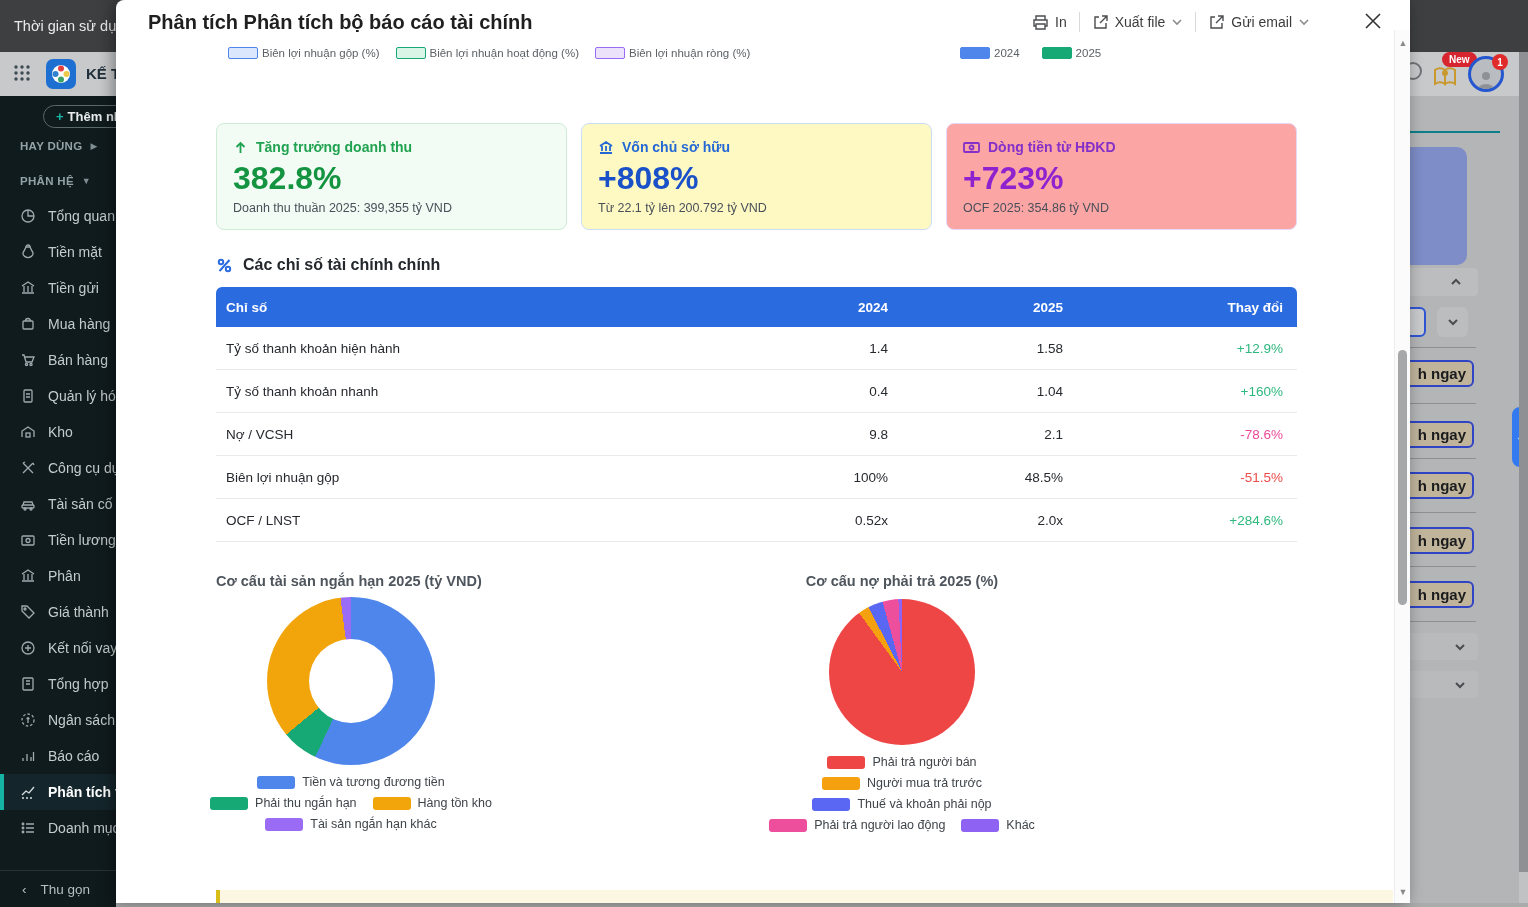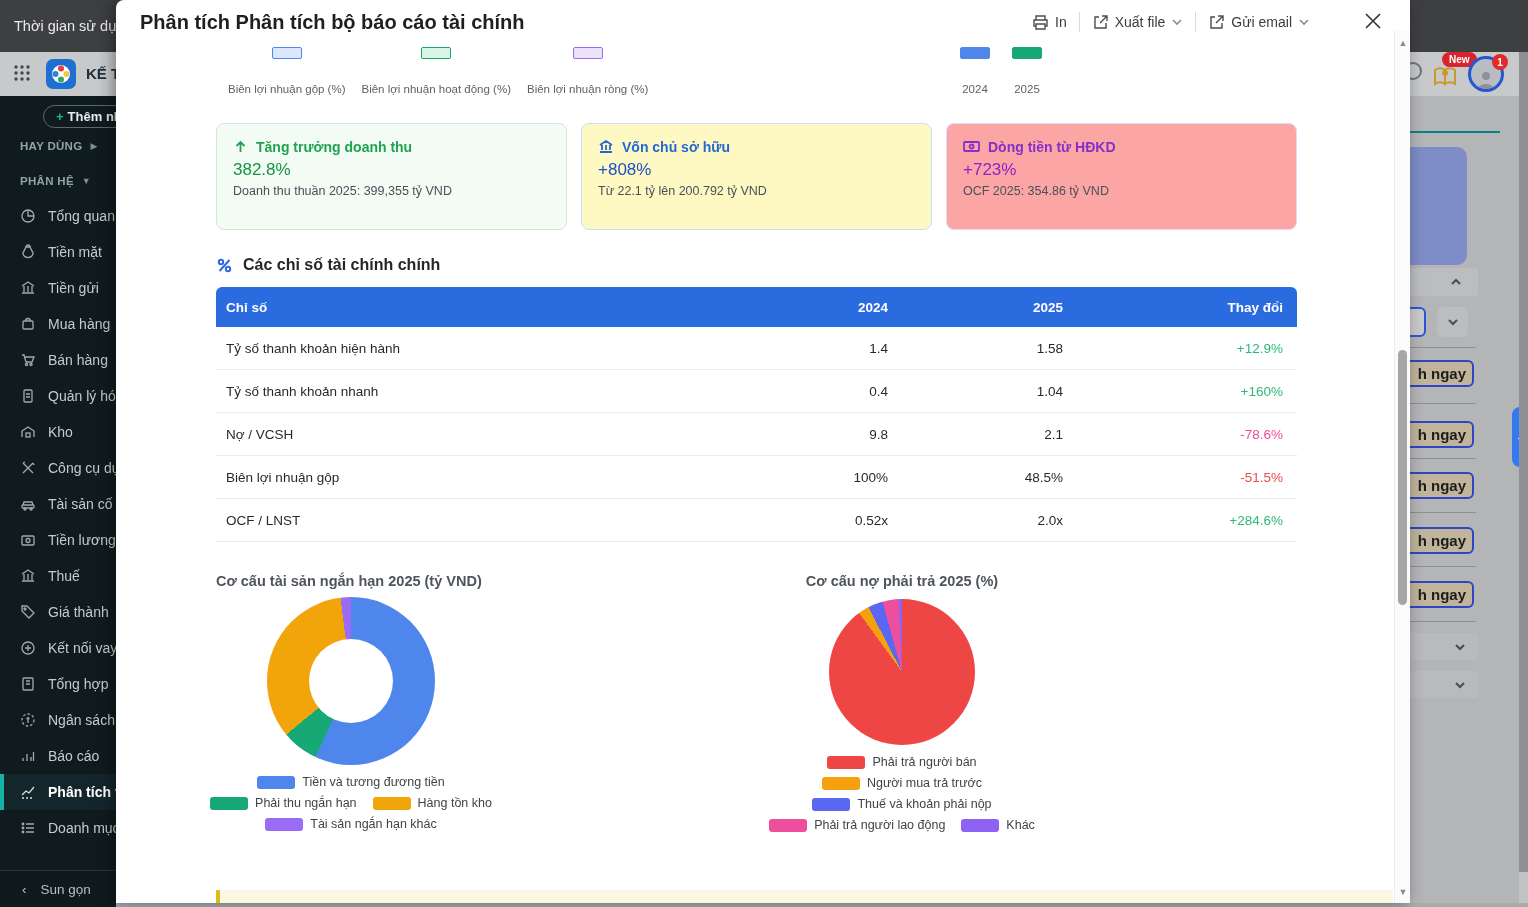--- a/index.html
+++ b/index.html
@@ -54,41 +54,41 @@
     padding:2px 7px; border-radius:9px; }
   .avatar { left:1468px; top:56px; width:36px; height:36px; border-radius:50%; background:#b9bcc0;
     border:3px solid #2356cf; display:flex; align-items:flex-end; justify-content:center; overflow:hidden; cursor:pointer; }
   .avatar svg { fill:#8e9196; }
   .notif { left:1492px; top:54px; width:16px; height:16px; background:#e02b2b; border-radius:50%;
     color:#fff; font-size:10px; font-weight:700; display:flex; align-items:center; justify-content:center; }
 
   
   .modal { position:absolute; left:116px; top:0; width:1294px; height:903px; background:#fff;
     border-radius:8px 0 0 0; box-shadow:-3px 0 16px rgba(0,0,0,.4); z-index:10; }
-  .modal-header { height:44px; display:flex; align-items:center; padding:0 28px 0 24px; }
+  .modal-header { height:44px; display:flex; align-items:center; padding:0 28px 0 32px; }
   .modal-title { font-size:20px; font-weight:700; color:#1f1f1f; }
   .actions { margin-left:auto; display:flex; align-items:center; gap:12px; color:#3c3c3c; font-size:14px; }
   .act { display:flex; align-items:center; gap:6px; cursor:pointer; }
   .act svg { stroke:#4a4c4e; fill:none; stroke-width:1.4; }
   .vdiv { width:1px; height:20px; background:#d9d9d9; }
   .close-x { margin-left:42px; cursor:pointer; }
   .close-x svg { stroke:#333; stroke-width:1.6; }
 
   .legend-row { position:relative; height:16px; margin-top:3px; font-size:11.5px; color:#5d6166; }
   .lg-left { position:absolute; left:112px; display:flex; gap:16px; align-items:center; }
   .lg-right { position:absolute; left:844px; display:flex; gap:22px; align-items:center; }
-  .lg-item { display:flex; gap:24px; align-items:center; cursor:pointer;flex-direction:column; }
+  .lg-item { display:flex; gap:4px; align-items:center; cursor:pointer; }
   .lg-box { width:30px; height:12px; border:1px solid; border-radius:2px; }
 
   .content { padding-left:100px; width:1181px; }
   .cards { margin-top:60px; display:flex; gap:14px; }
   .card { width:351px; height:107px; border-radius:8px; border:1px solid; padding:15px 16px; }
-  .card-title { font-size:14px; font-weight:700; display:flex; gap:8px; }
+  .card-title { font-size:14px; font-weight:700; display:flex; gap:8px; align-items:center; }
   .card-title svg { stroke:currentColor; fill:none; stroke-width:1.8; }
-  .card-value { font-size:17px; font-weight:400; margin-top:5px; }
+  .card-value { font-size:32px; font-weight:700; margin-top:5px; }
   .card-sub { font-size:12.5px; color:#49505a; margin-top:4px; }
 
   .section-head { margin-top:26px; display:flex; gap:10px; align-items:center; font-size:16px; font-weight:700; color:#24272b; }
   .section-head svg { stroke:#2b6be0; fill:none; stroke-width:2; }
 
   table.metrics { margin-top:13px; width:1081px; border-collapse:separate; border-spacing:0; font-size:13.5px; color:#26292e; }
   .metrics th { background:#2b6be0; color:#fff; font-weight:700; height:40px; }
   .metrics th:first-child { border-radius:6px 0 0 0; text-align:left; padding-left:10px; }
   .metrics th:last-child { border-radius:0 6px 0 0; }
   .metrics th.num, .metrics td.num { text-align:right; padding-right:14px; }
@@ -229,21 +229,21 @@
     <svg width="16" height="16">
         <rect x="2" y="4" width="12" height="9" rx="1"></rect>
         <circle cx="8" cy="8.5" r="2"></circle>
       </svg>
     <span>Tiền lương</span>
     </div>
   <div class="item">
     <svg width="16" height="16">
         <path d="M2 6l6-4 6 4M4 6v6M8 6v6M12 6v6M2 13h12"></path>
       </svg>
-    <span>Thuế</span>
+    <span>Phân</span>
     </div>
   <div class="item">
     <svg width="16" height="16">
         <path d="M2 2h5l7 7-5 5-7-7z"></path>
         <circle cx="5" cy="5" r="1"></circle>
       </svg>
     <span>Giá thành</span>
     </div>
   <div class="item">
     <svg width="16" height="16">
@@ -284,21 +284,21 @@
         <path d="M6 4h8M6 8h8M6 12h8"></path>
         <circle cx="3" cy="4" r=".8"></circle>
         <circle cx="3" cy="8" r=".8"></circle>
         <circle cx="3" cy="12" r=".8"></circle>
       </svg>
     <span>Doanh mục</span>
     </div>
 
   <div class="collapse-row">
     <span>‹</span>
-    <span>Sun gọn</span>
+    <span>Thu gọn</span>
   </div>
 </div>
 
 <div class="rs teal-line"></div>
 <div class="rs blue-panel"></div>
 <div class="rs panel-row">
   <svg class="chev" style="left:48px;top:8px;" viewBox="0 0 12 12">
       <path d="M2 8l4-4 4 4"></path>
     </svg>
 </div>

